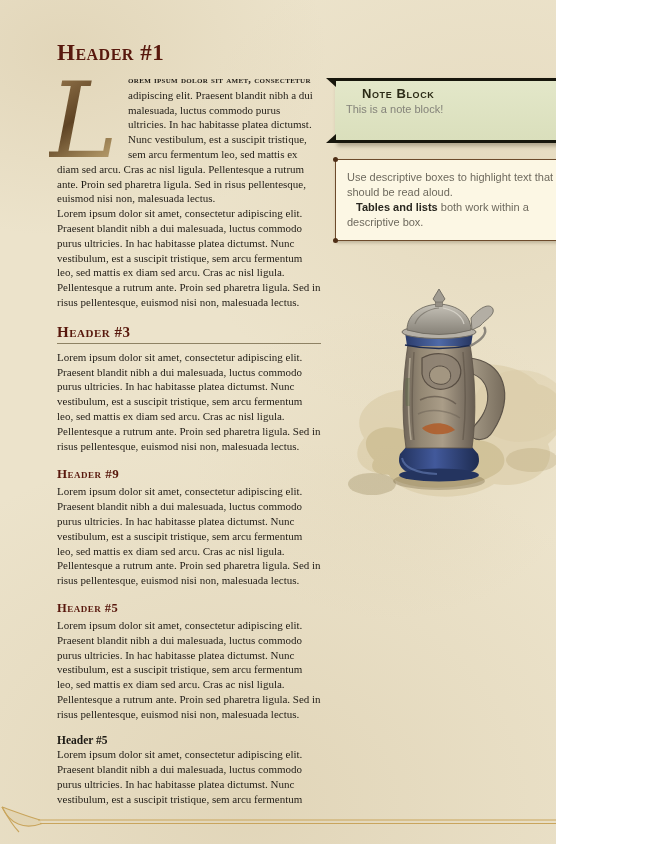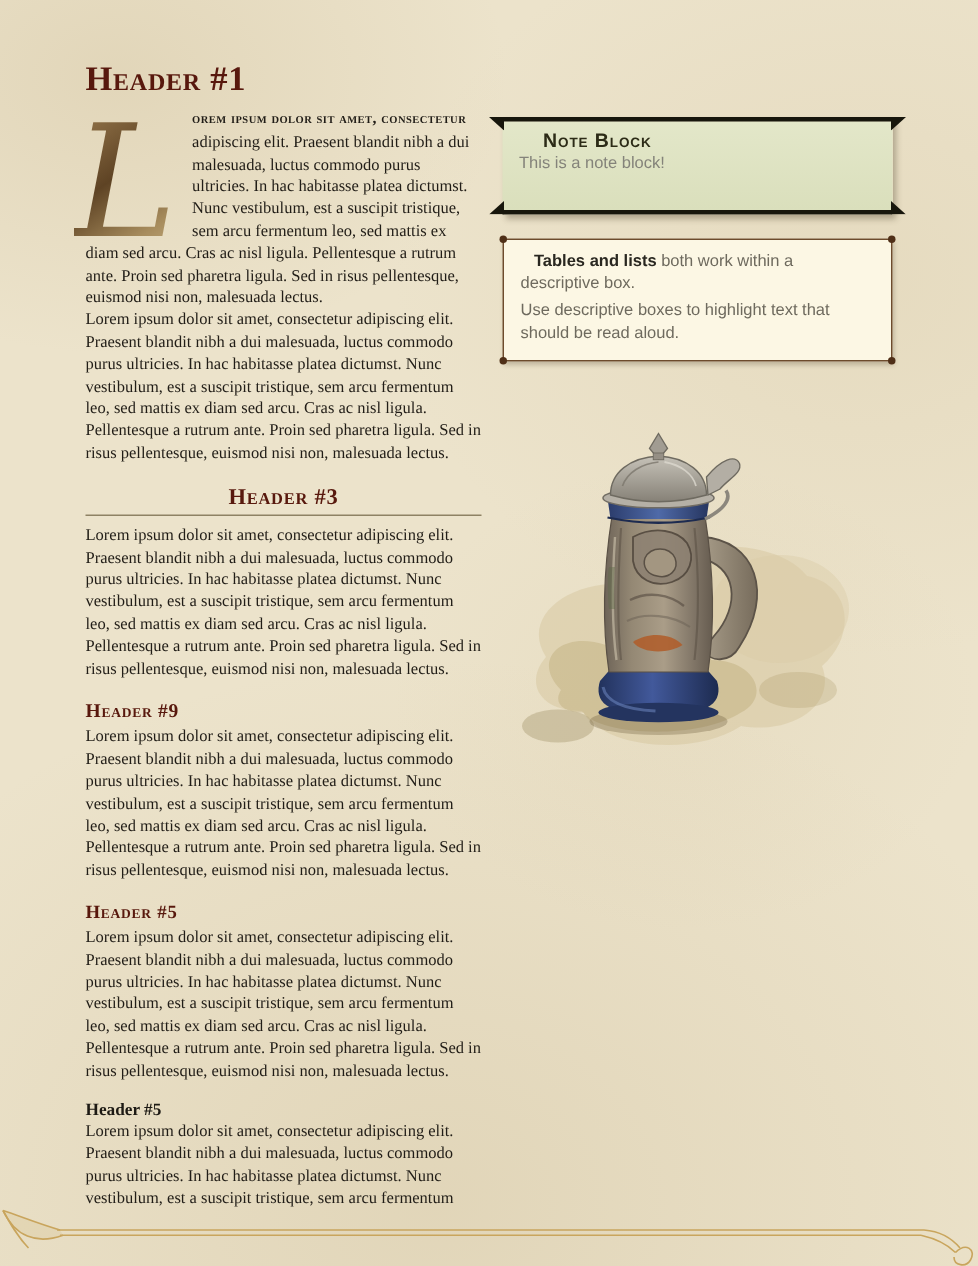--- a/index.html
+++ b/index.html
@@ -1,18 +1,18 @@
 <!DOCTYPE html>
 <html><head>
 <meta charset="utf-8">
 <style>
   html,body{margin:0;padding:0;}
   .page{
     position:relative;
-    width:652px;height:844px;
+    width:556px;height:844px;
     overflow:hidden;
     background:
       radial-gradient(ellipse 420px 300px at 12% 6%, rgba(199,180,139,.28), transparent 62%),
       radial-gradient(ellipse 520px 420px at 88% 22%, rgba(206,189,150,.22), transparent 60%),
       radial-gradient(ellipse 640px 520px at 45% 95%, rgba(193,173,130,.25), transparent 70%),
       radial-gradient(ellipse 300px 240px at 70% 55%, rgba(210,195,158,.18), transparent 65%),
       #ece3cb;
     font-family:"Liberation Serif", serif;
     color:#1d1a14;
   }
@@ -27,21 +27,21 @@
   h1.hb,h2.hb,h3.hb,h4.hb,h5.hb{
     font-family:"Liberation Serif", serif;
     font-variant:small-caps;
     color:#58180d;
     font-weight:bold;
     margin:0;
     letter-spacing:.5px;
   }
   h1.hb{font-size:23px;margin:0 0 6px 0;}
   h2.hb{font-size:20px;margin:12px 0 2px 0;}
-  h3.hb{font-size:15px;margin:14px 0 6px 0;padding-bottom:2px;border-bottom:1px solid #8e8264;text-align:center;}
+  h3.hb{font-size:15px;margin:14px 0 6px 0;padding-bottom:2px;border-bottom:1px solid #8e8264;}
   h4.hb{font-size:13px;margin:13px 0 2px 0;}
   h5.hb{font-size:12.5px;margin:13px 0 2px 0;}
   h6.hb{font-size:11.5px;margin:13px 0 1px 0;color:#1d1a14;font-weight:bold;font-family:"Liberation Serif",serif;}
 
   .drop-cap{
     float:left;
     font-family:"DejaVu Serif", serif;
     font-style:italic;
     font-size:104px;
     line-height:86px;
@@ -142,22 +142,22 @@
       <span class="wedge w-br"></span>
       <p class="note-title">Note Block</p>
       <p class="note-body">This is a note block!</p>
     </div>
 
     <div class="desc">
       <span class="dot d-tl"></span>
       <span class="dot d-tr"></span>
       <span class="dot d-bl"></span>
       <span class="dot d-br"></span>
+      <p class="desc-body">Use descriptive boxes to highlight text that should be read aloud.</p>
       <p class="desc-body indent"><span class="desc-bold">Tables and lists</span><span> both work within a descriptive box.</span></p>
-      <p class="desc-body">Use descriptive boxes to highlight text that should be read aloud.</p>
     </div>
   </div>
 
   <div class="stein-wrap">
     <svg width="232" height="218" viewBox="0 0 232 218" xmlns="http://www.w3.org/2000/svg">
       <defs>
         <linearGradient id="gBody" x1="0" y1="0" x2="1" y2="0">
           <stop offset="0" stop-color="#6e6458"></stop>
             <stop offset="0.25" stop-color="#948874"></stop>
           <stop offset="0.55" stop-color="#aa9d88"></stop>

